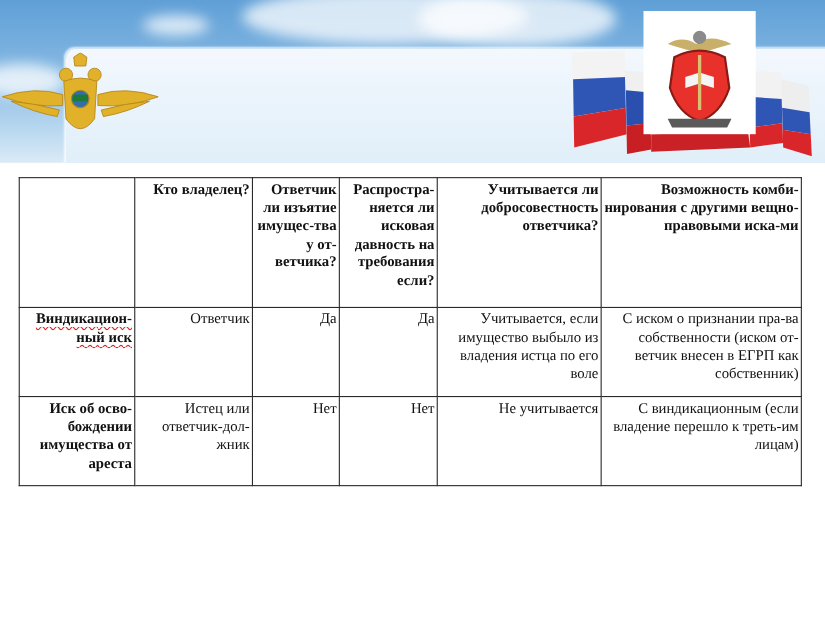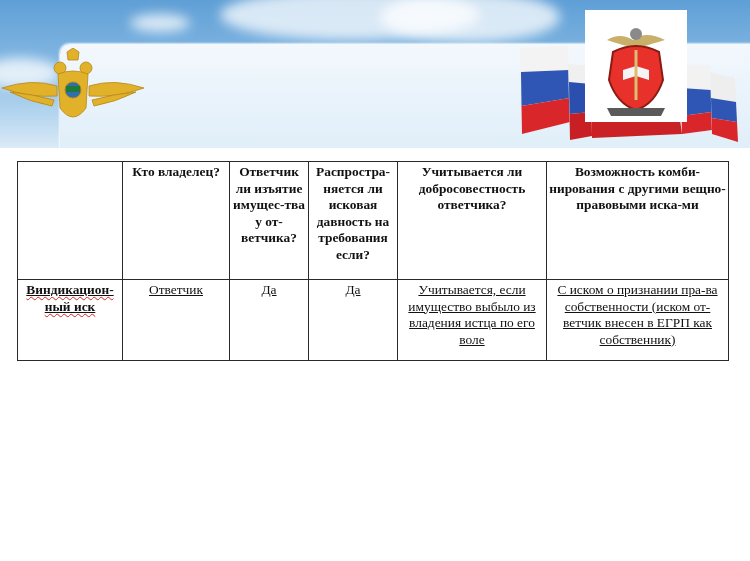--- a/index.html
+++ b/index.html
@@ -24,28 +24,28 @@
   .flag { position:absolute; }
   .emblem-box {
     position:absolute; left:585px; top:10px; width:102px; height:112px; background:#ffffff;
   }
   .table-wrap { position:absolute; left:17px; top:161px; width:711px; }
   table {
     border-collapse:collapse; width:711px; table-layout:fixed;
     font-size:13.4px; line-height:16.5px; color:#111;
   }
   td, th {
-    border:1.4px solid #2a2a2a; vertical-align:top; text-align:center;
+    border:1.4px solid #2a2a2a; vertical-align:top; text-align:right;
     padding:2px 2px; word-wrap:break-word;
   }
   th { font-weight:bold; }
   td.rowhead { font-weight:bold; }
   .squiggle { text-decoration: underline wavy #d22; text-decoration-thickness:1px; text-underline-offset:2px; }
   tr.h { height:118px; }
-  tr.r1 { height:81px;text-decoration:underline; }
+  tr.r1 { height:81px; }
   tr.r2 { height:42px; }
   tr.r3 { height:58px; }
   tr.r4 { height:81px; }
 </style>
 </head>
 <body>
 
 <div class="banner">
   <div class="cloud" style="left:130px;top:14px;width:60px;height:18px;"></div>
   <div class="cloud" style="left:220px;top:-10px;width:260px;height:50px;"></div>
@@ -118,15 +118,23 @@
       <th>Возможность комби-нирования с другими вещно-правовыми иска-ми</th>
     </tr>
     <tr class="r1">
       <td class="rowhead squiggle">Виндикацион-ный иск</td>
       <td>Ответчик</td>
       <td>Да</td>
       <td>Да</td>
       <td>Учитывается, если имущество выбыло из владения истца по его воле</td>
       <td>С иском о признании пра-ва собственности (иском от-ветчик внесен в ЕГРП как собственник)</td>
     </tr>
+    <tr class="r4">
+      <td class="rowhead">Иск об осво-бождении имущества от ареста</td>
+      <td>Истец или ответчик-дол-жник</td>
+      <td>Нет</td>
+      <td>Нет</td>
+      <td>Не учитывается</td>
+      <td>С виндикационным (если владение перешло к треть-им лицам)</td>
+    </tr>
   </tbody>
     </table>
 </div>
 
 </body></html>

